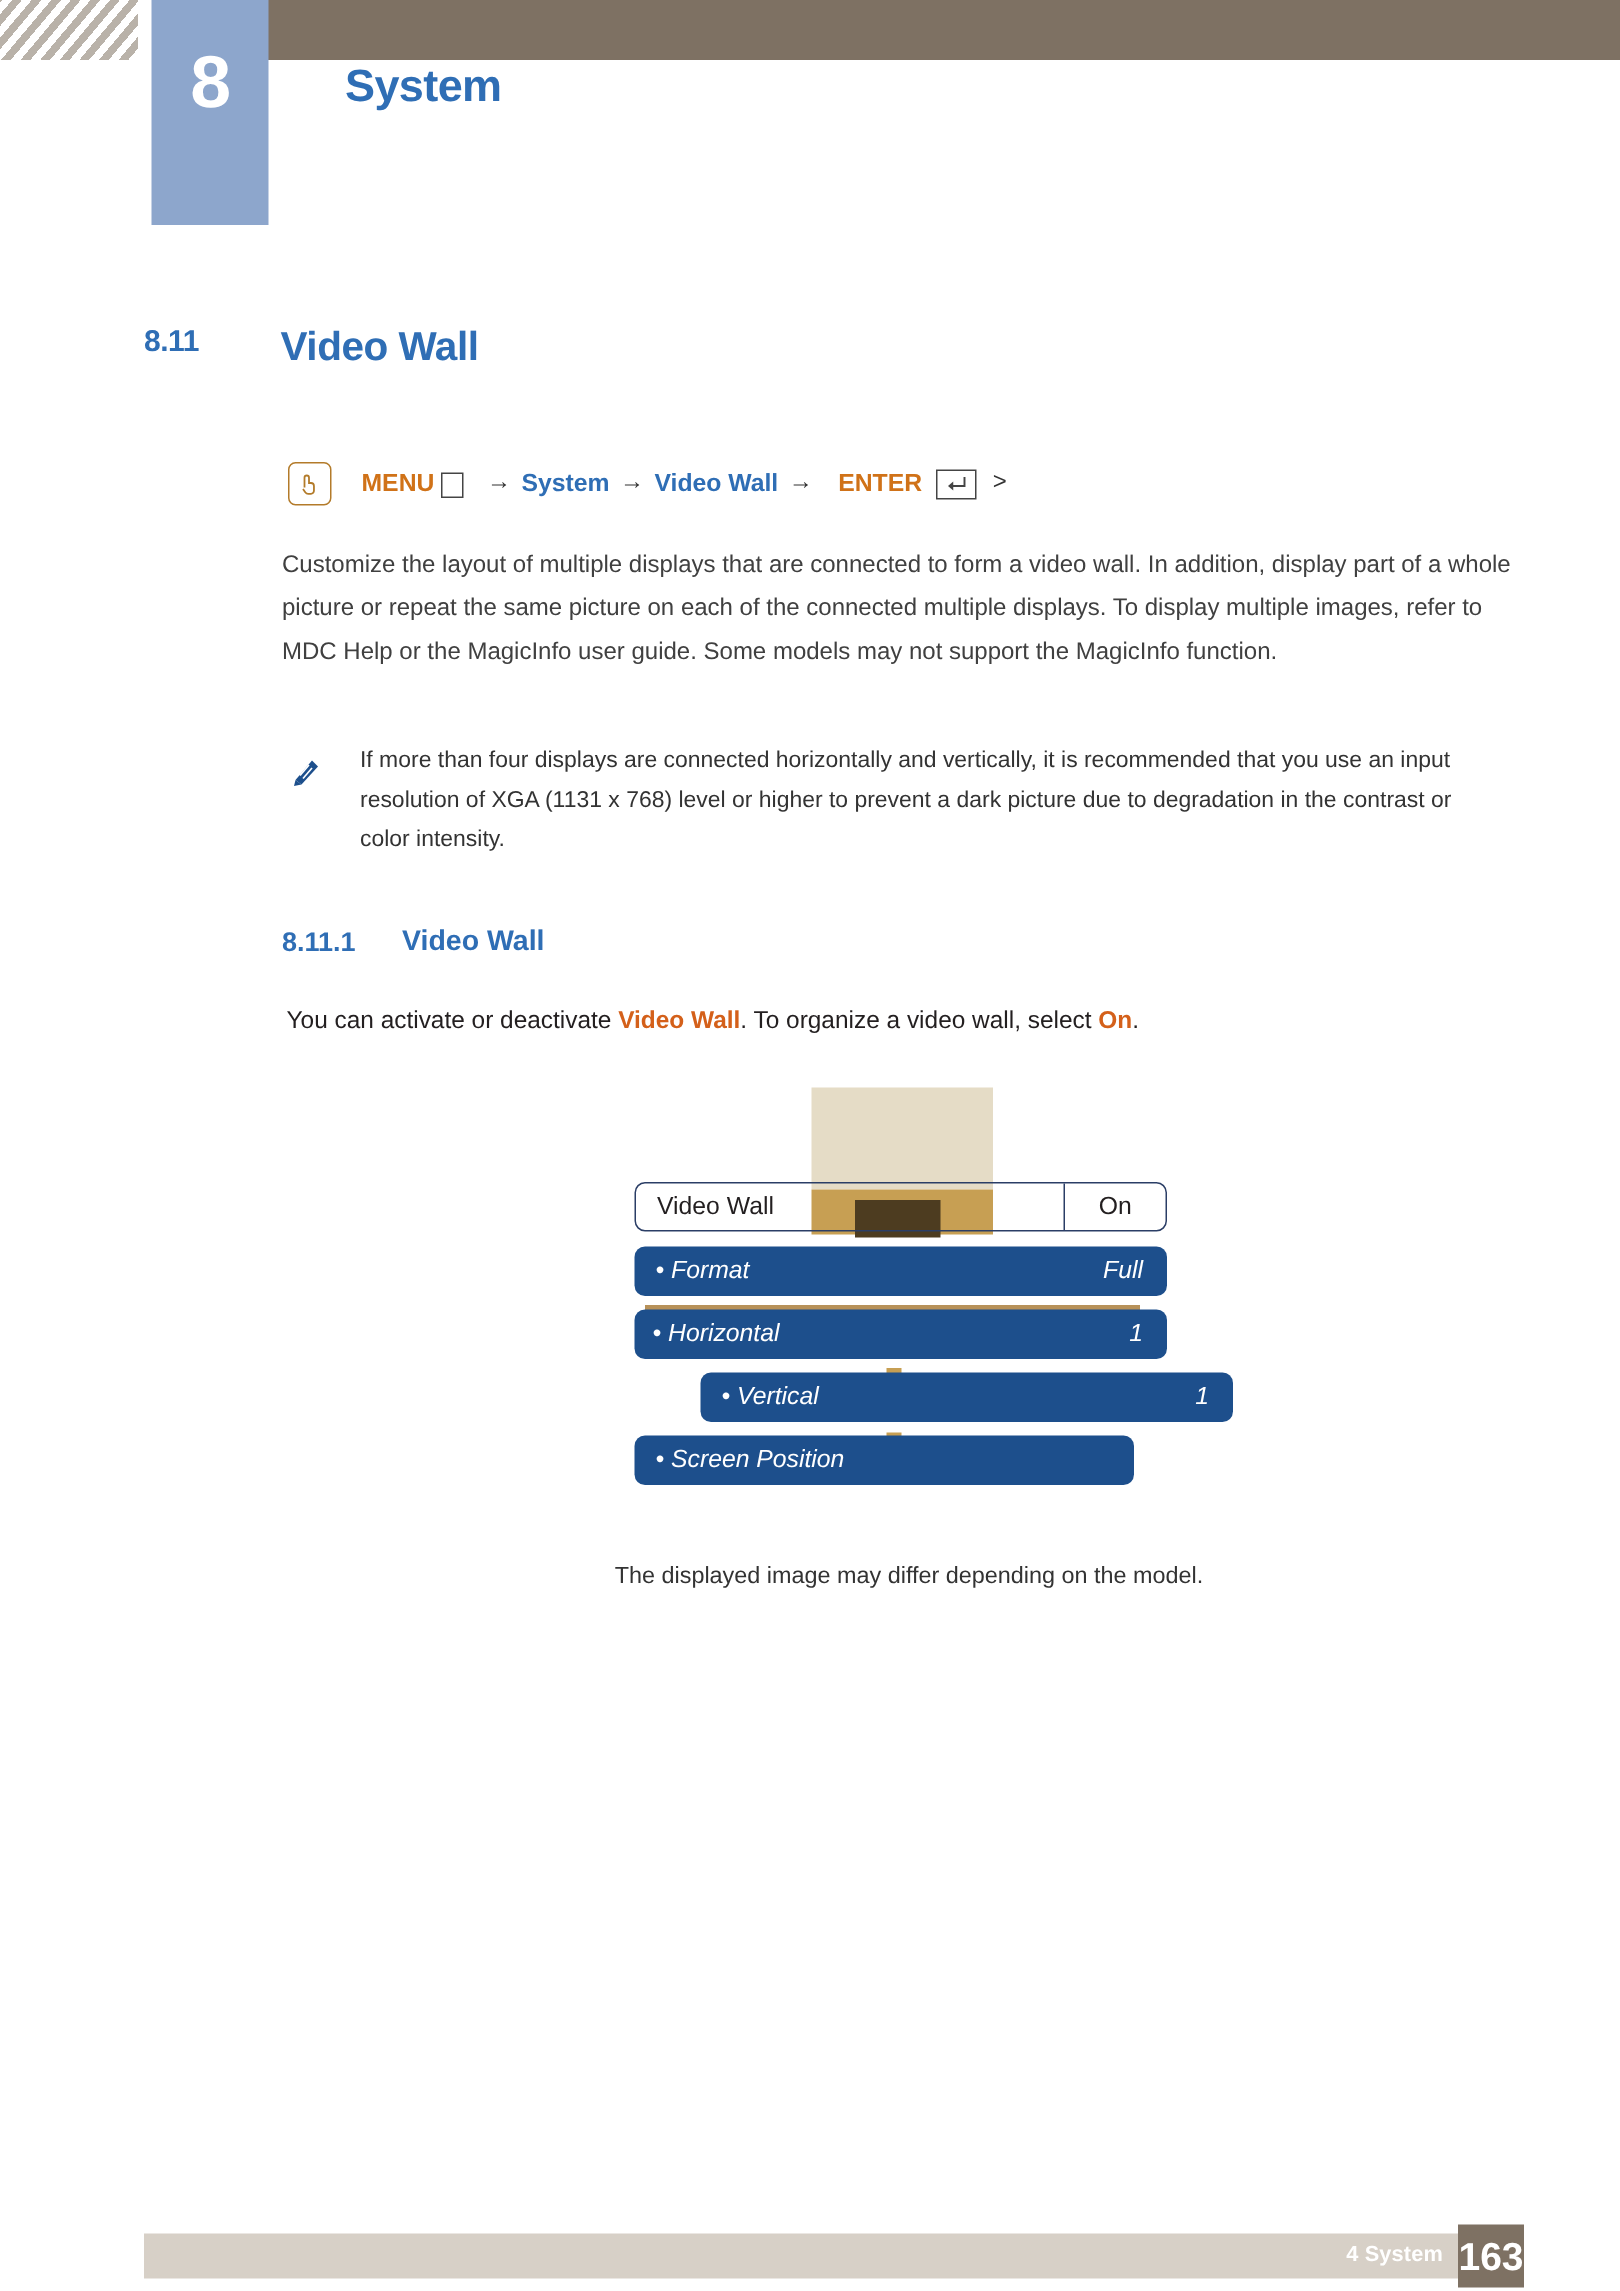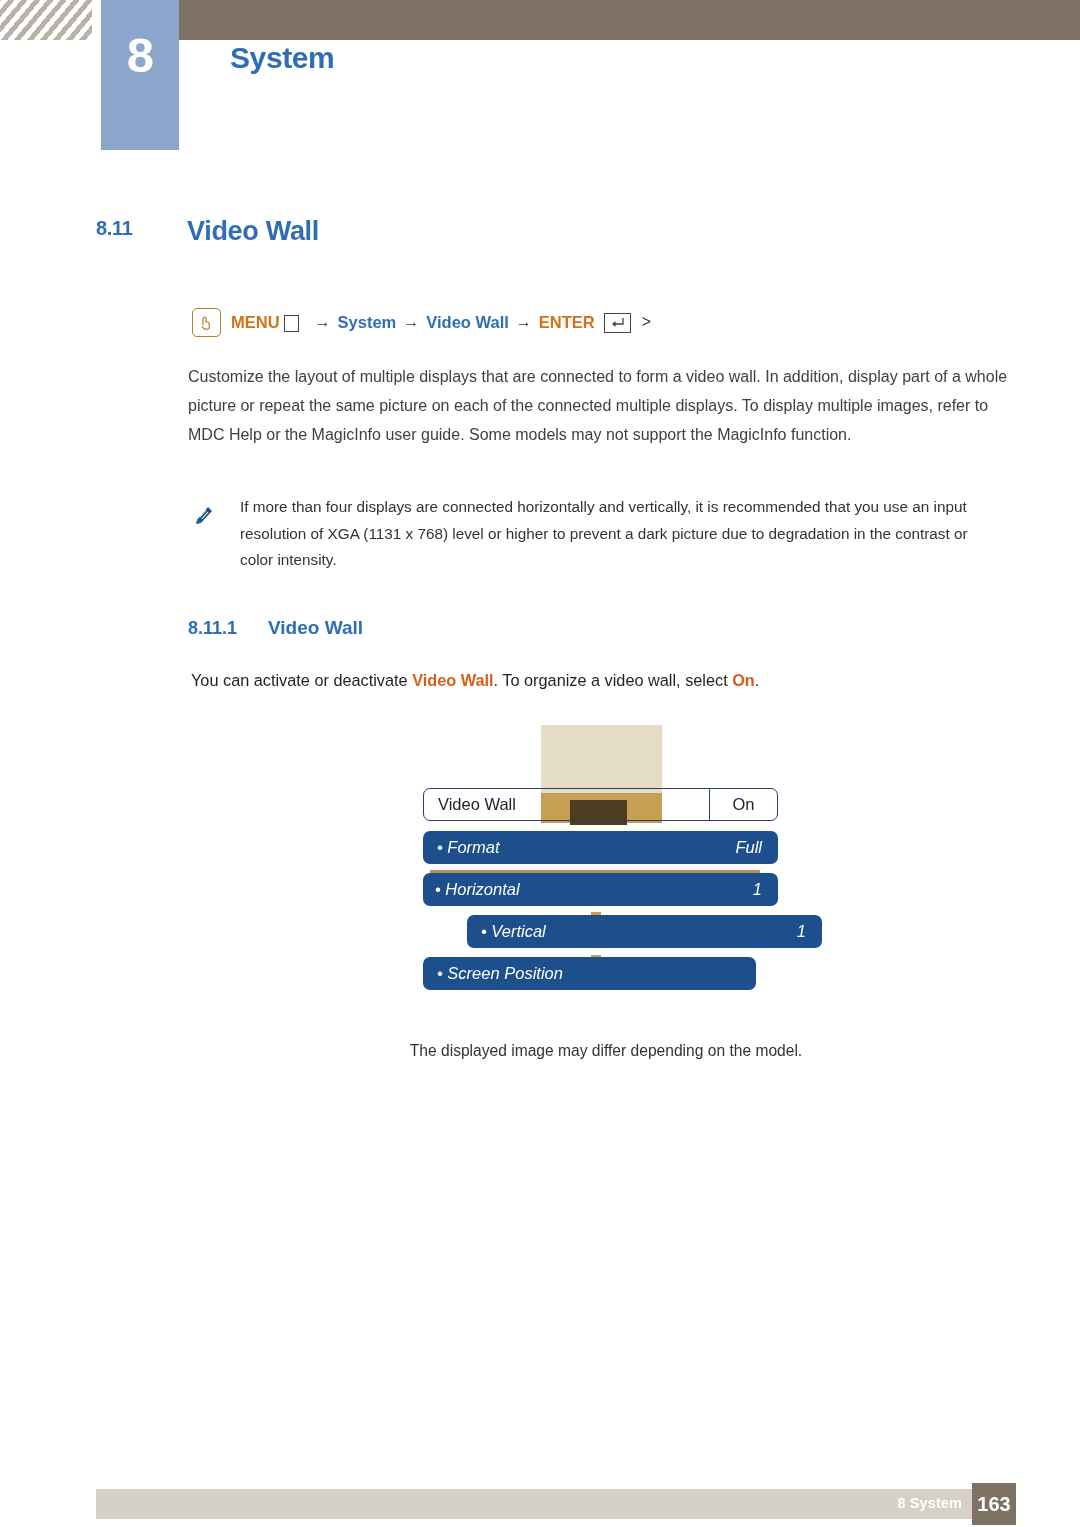--- a/index.html
+++ b/index.html
@@ -115,21 +115,21 @@
     align-items: center;
     justify-content: center;
     width: 29px;
     height: 29px;
     border: 1.6px solid #b37b2a;
     border-radius: 5px;
     margin-right: 10px;
     box-sizing: border-box;
   }
   .key-box svg { display: block; }
-  .mp-orange { color: #d07218; }
+  .mp-orange { color: #d07218; margin-left: 10px; }
   .mp-blue   { color: #2f6eb5; }
   .mp-arrow  { color: #333333; font-weight: normal; margin: 0 7px; font-size: 16px; }
   .mp-gap { width: 6px; display: inline-block; }
   .menu-small-box {
     display: inline-flex;
     align-items: center;
     justify-content: center;
     width: 15px;
     height: 17px;
     border: 1.4px solid #444;
@@ -335,21 +335,21 @@
     letter-spacing: 0.1px;
   }
   .footer-page {
     position: absolute;
     left: 972px;
     top: 1483px;
     width: 44px;
     height: 42px;
     background: #7e7163;
     color: #ffffff;
-    font-size: 20px;
+    font-size: 26px;
     font-weight: bold;
     display: flex;
     align-items: center;
     justify-content: center;
   }
 </style>
 </head>
 <body>
 
 <div class="header">
@@ -438,14 +438,14 @@
 
   <div class="osd-row item r4">
     <span class="osd-label">• Screen Position</span>
     <span class="osd-value"></span>
   </div>
 </div>
 
 <div class="osd-caption">The displayed image may differ depending on the model.</div>
 
 <div class="footer-bar"></div>
-<div class="footer-label">8 System</div>
+<div class="footer-label">4 System</div>
 <div class="footer-page">163</div>
 
 </body></html>

